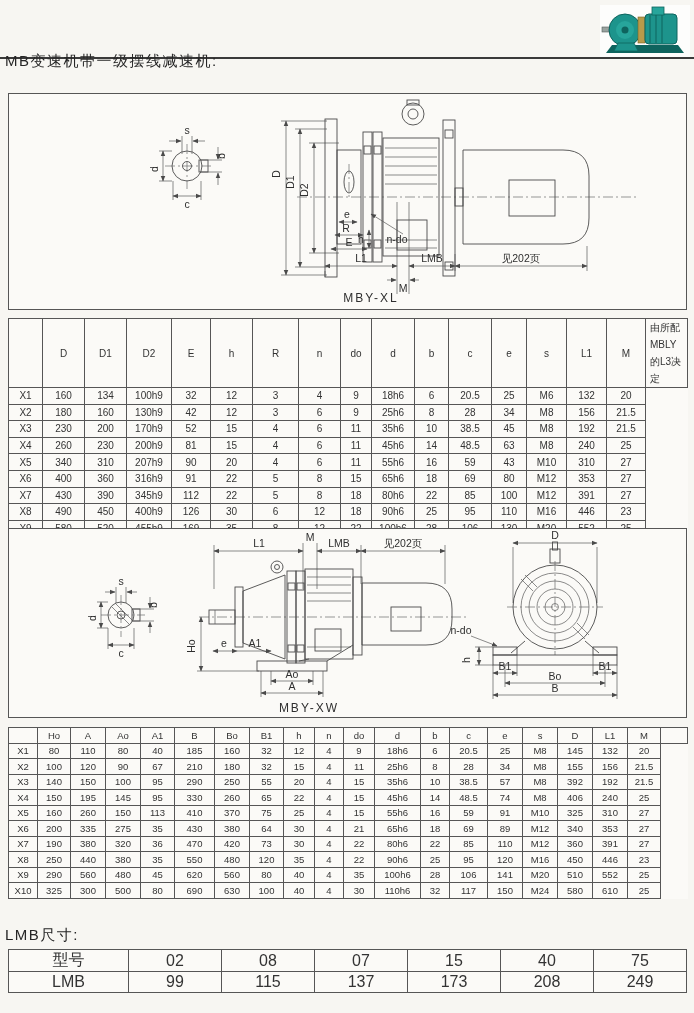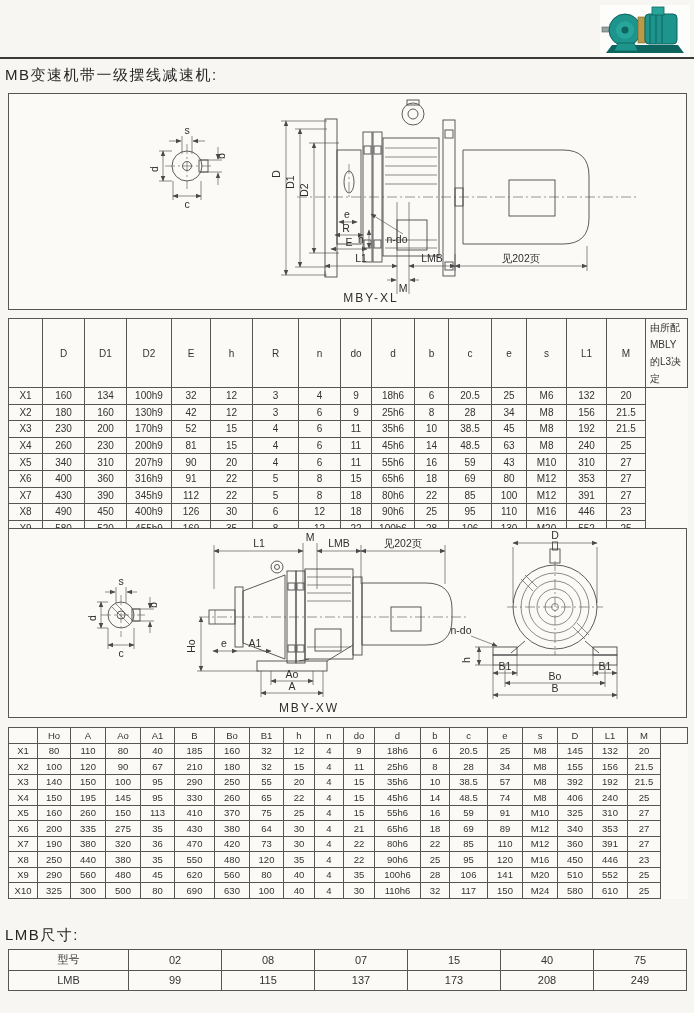--- a/index.html
+++ b/index.html
@@ -5,36 +5,36 @@
   * { margin:0; padding:0; box-sizing:border-box; }
   html,body { width:694px; height:1013px; }
   body {
     position:relative; overflow:hidden;
     background:#f7f6f2;
     font-family:"Liberation Sans", sans-serif;
     color:#2e2e2e;
   }
   .rule { position:absolute; top:57px; left:0; width:694px; height:2px; background:#3a3a3a; }
   .photo { position:absolute; top:5px; right:4px; width:90px; height:52px; }
-  .page-title { position:absolute; top:66px; left:5px; font-size:15px; letter-spacing:1.5px; color:#262626; }
+  .page-title { position:absolute; top:52px; left:5px; font-size:15px; letter-spacing:1.5px; color:#262626; }
   .lmb-title { position:absolute; top:926px; left:5px; font-size:15px; letter-spacing:1.5px; color:#262626; }
 
   .draw-box { position:absolute; left:8px; width:679px; border:1px solid #565656; background:#fbfaf7; }
   #draw1 { top:93px; height:217px; }
   #draw2 { top:528px; height:190px; }
 
   table { border-collapse:collapse; table-layout:fixed; position:absolute; left:8px; background:#fbfaf7; }
   td { border:1px solid #565656; text-align:center; vertical-align:middle;
        font-size:10px; color:#333; padding:0; overflow:hidden; white-space:nowrap; }
   #table1 { top:318px; width:679px; }
   #table1 td { height:16.6px; }
   #table2 { top:727px; width:679px; }
   #table2 td { height:15.5px; font-size:9.5px; }
   #lmbtable { top:949px; width:678px; }
-  #lmbtable td { height:20.5px; font-size:11px; }
+  #lmbtable td { height:20.5px; font-size:16px; }
   .notecell { white-space:normal; vertical-align:middle; font-size:10px; line-height:1.7; padding:0 4px; text-align:left; }
 
   svg .ln   { stroke:#4a4a4a; stroke-width:0.9; fill:none; }
   svg .thin { stroke:#5a5a5a; stroke-width:0.7; fill:none; }
   svg .cl   { stroke:#6a6a6a; stroke-width:0.7; fill:none; stroke-dasharray:10 3 2 3; }
   svg text  { font-size:10.5px; fill:#2f2f2f; text-anchor:middle; font-family:"Liberation Sans",sans-serif; }
   svg .cap  { font-size:12px; letter-spacing:2px; }
 </style>
 </head>
 <body>

